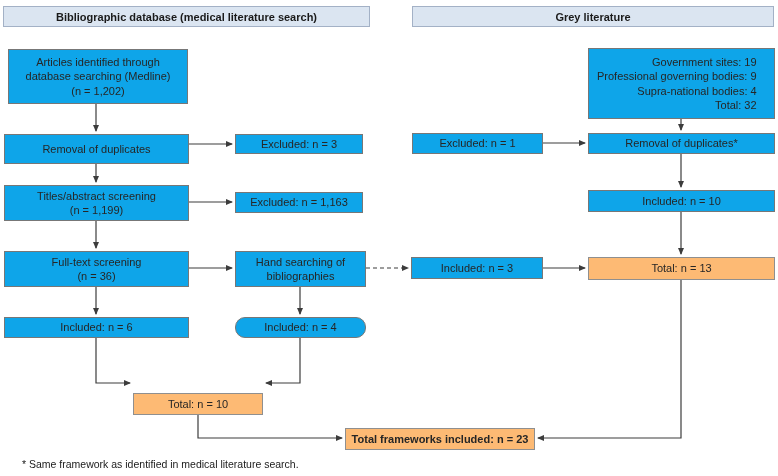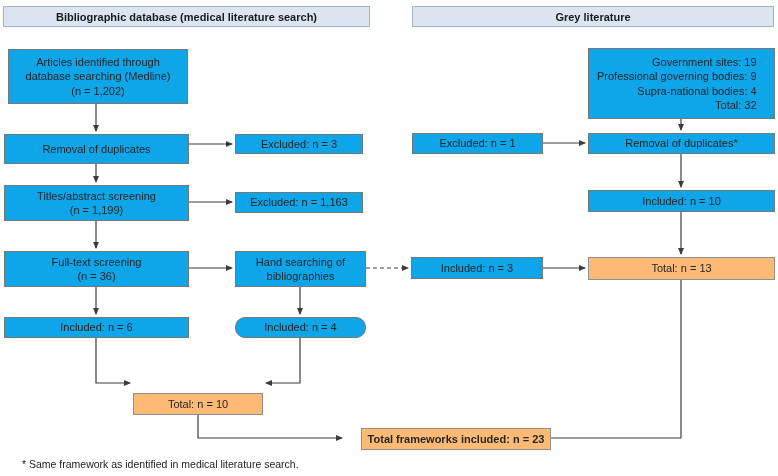--- a/index.html
+++ b/index.html
@@ -122,17 +122,17 @@
   <div class="box left-align" style="left:588px; top:48px; width:187px; height:71px;">Government sites: 19
 Professional governing bodies: 9
 Supra-national bodies: 4
 Total: 32</div>
   <div class="box" style="left:412px; top:133px; width:131px; height:21px;">Excluded: n = 1</div>
   <div class="box" style="left:588px; top:133px; width:187px; height:21px;">Removal of duplicates*</div>
   <div class="box" style="left:588px; top:190px; width:187px; height:22px;">Included: n = 10</div>
   <div class="box" style="left:411px; top:257px; width:132px; height:22px;">Included: n = 3</div>
   <div class="box gray" style="left:588px; top:257px; width:187px; height:23px;">Total: n = 13</div>
 
-  <div class="box gray bold" style="left:345px; top:428px; width:190px; height:22px;margin-left:16px;">Total frameworks included: n = 23</div>
+  <div class="box gray bold" style="left:345px; top:428px; width:190px; height:22px;">Total frameworks included: n = 23</div>
 
   <div class="footnote">* Same framework as identified in medical literature search.</div>
 
 </div>
 
 </body></html>

